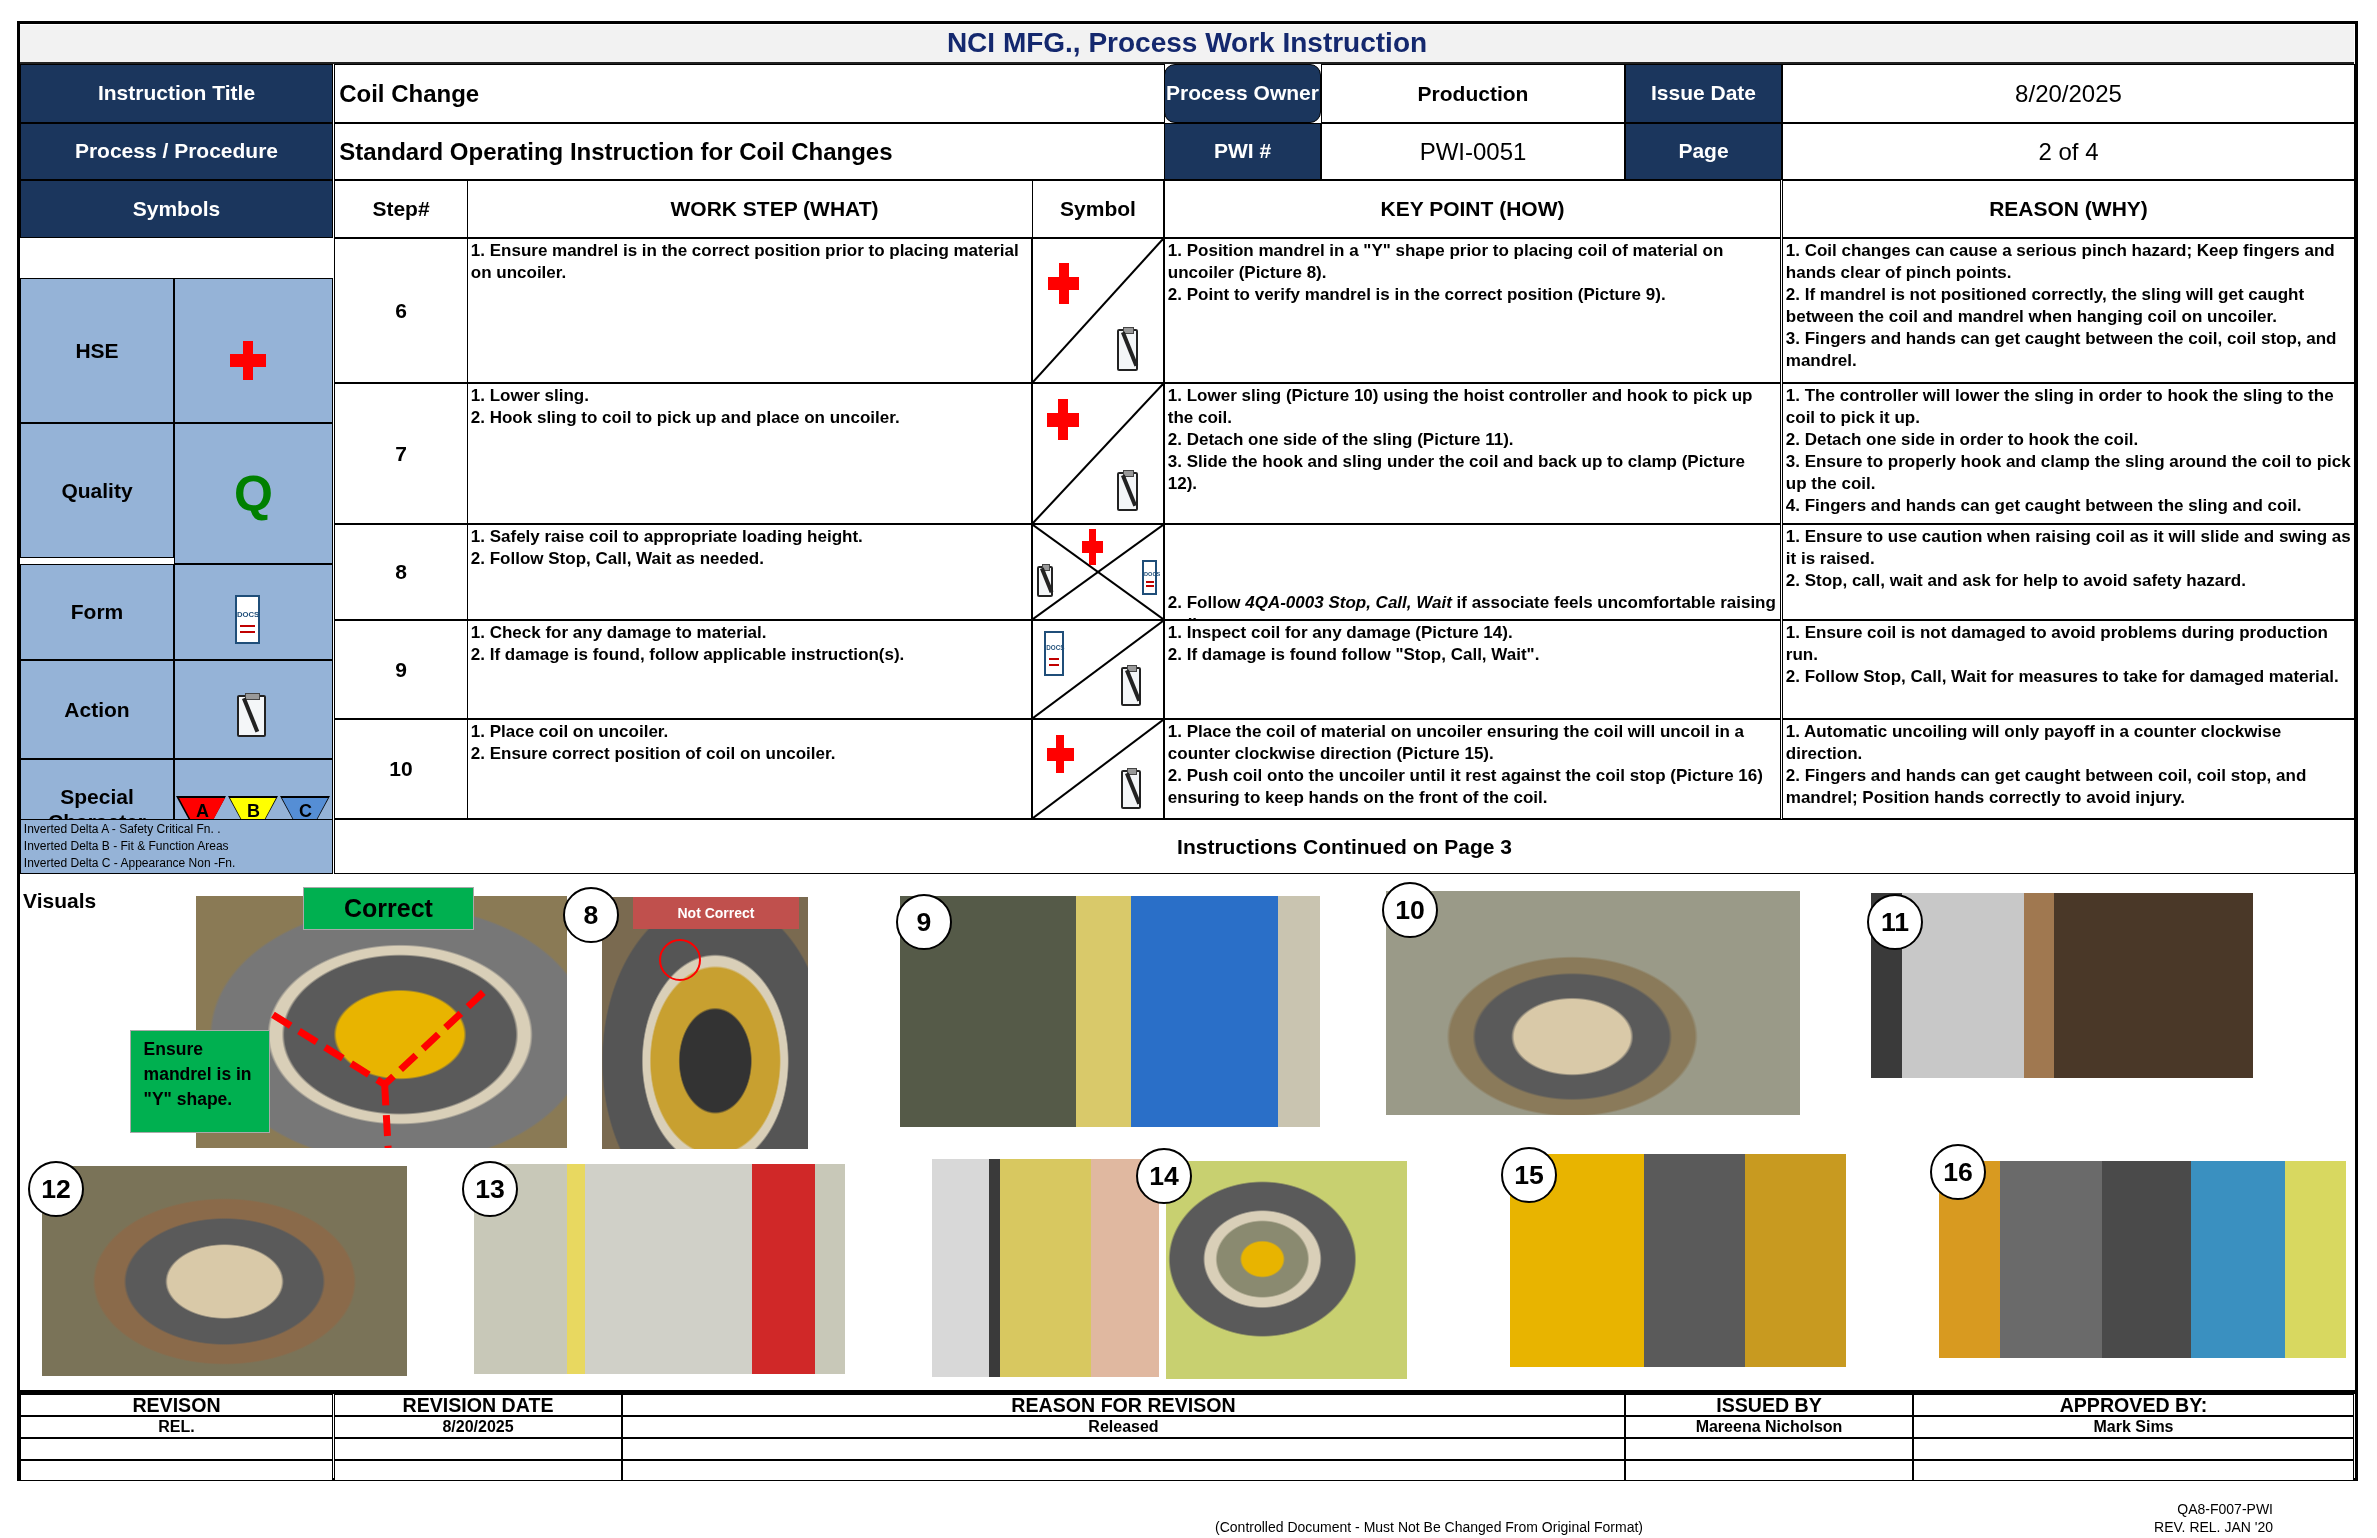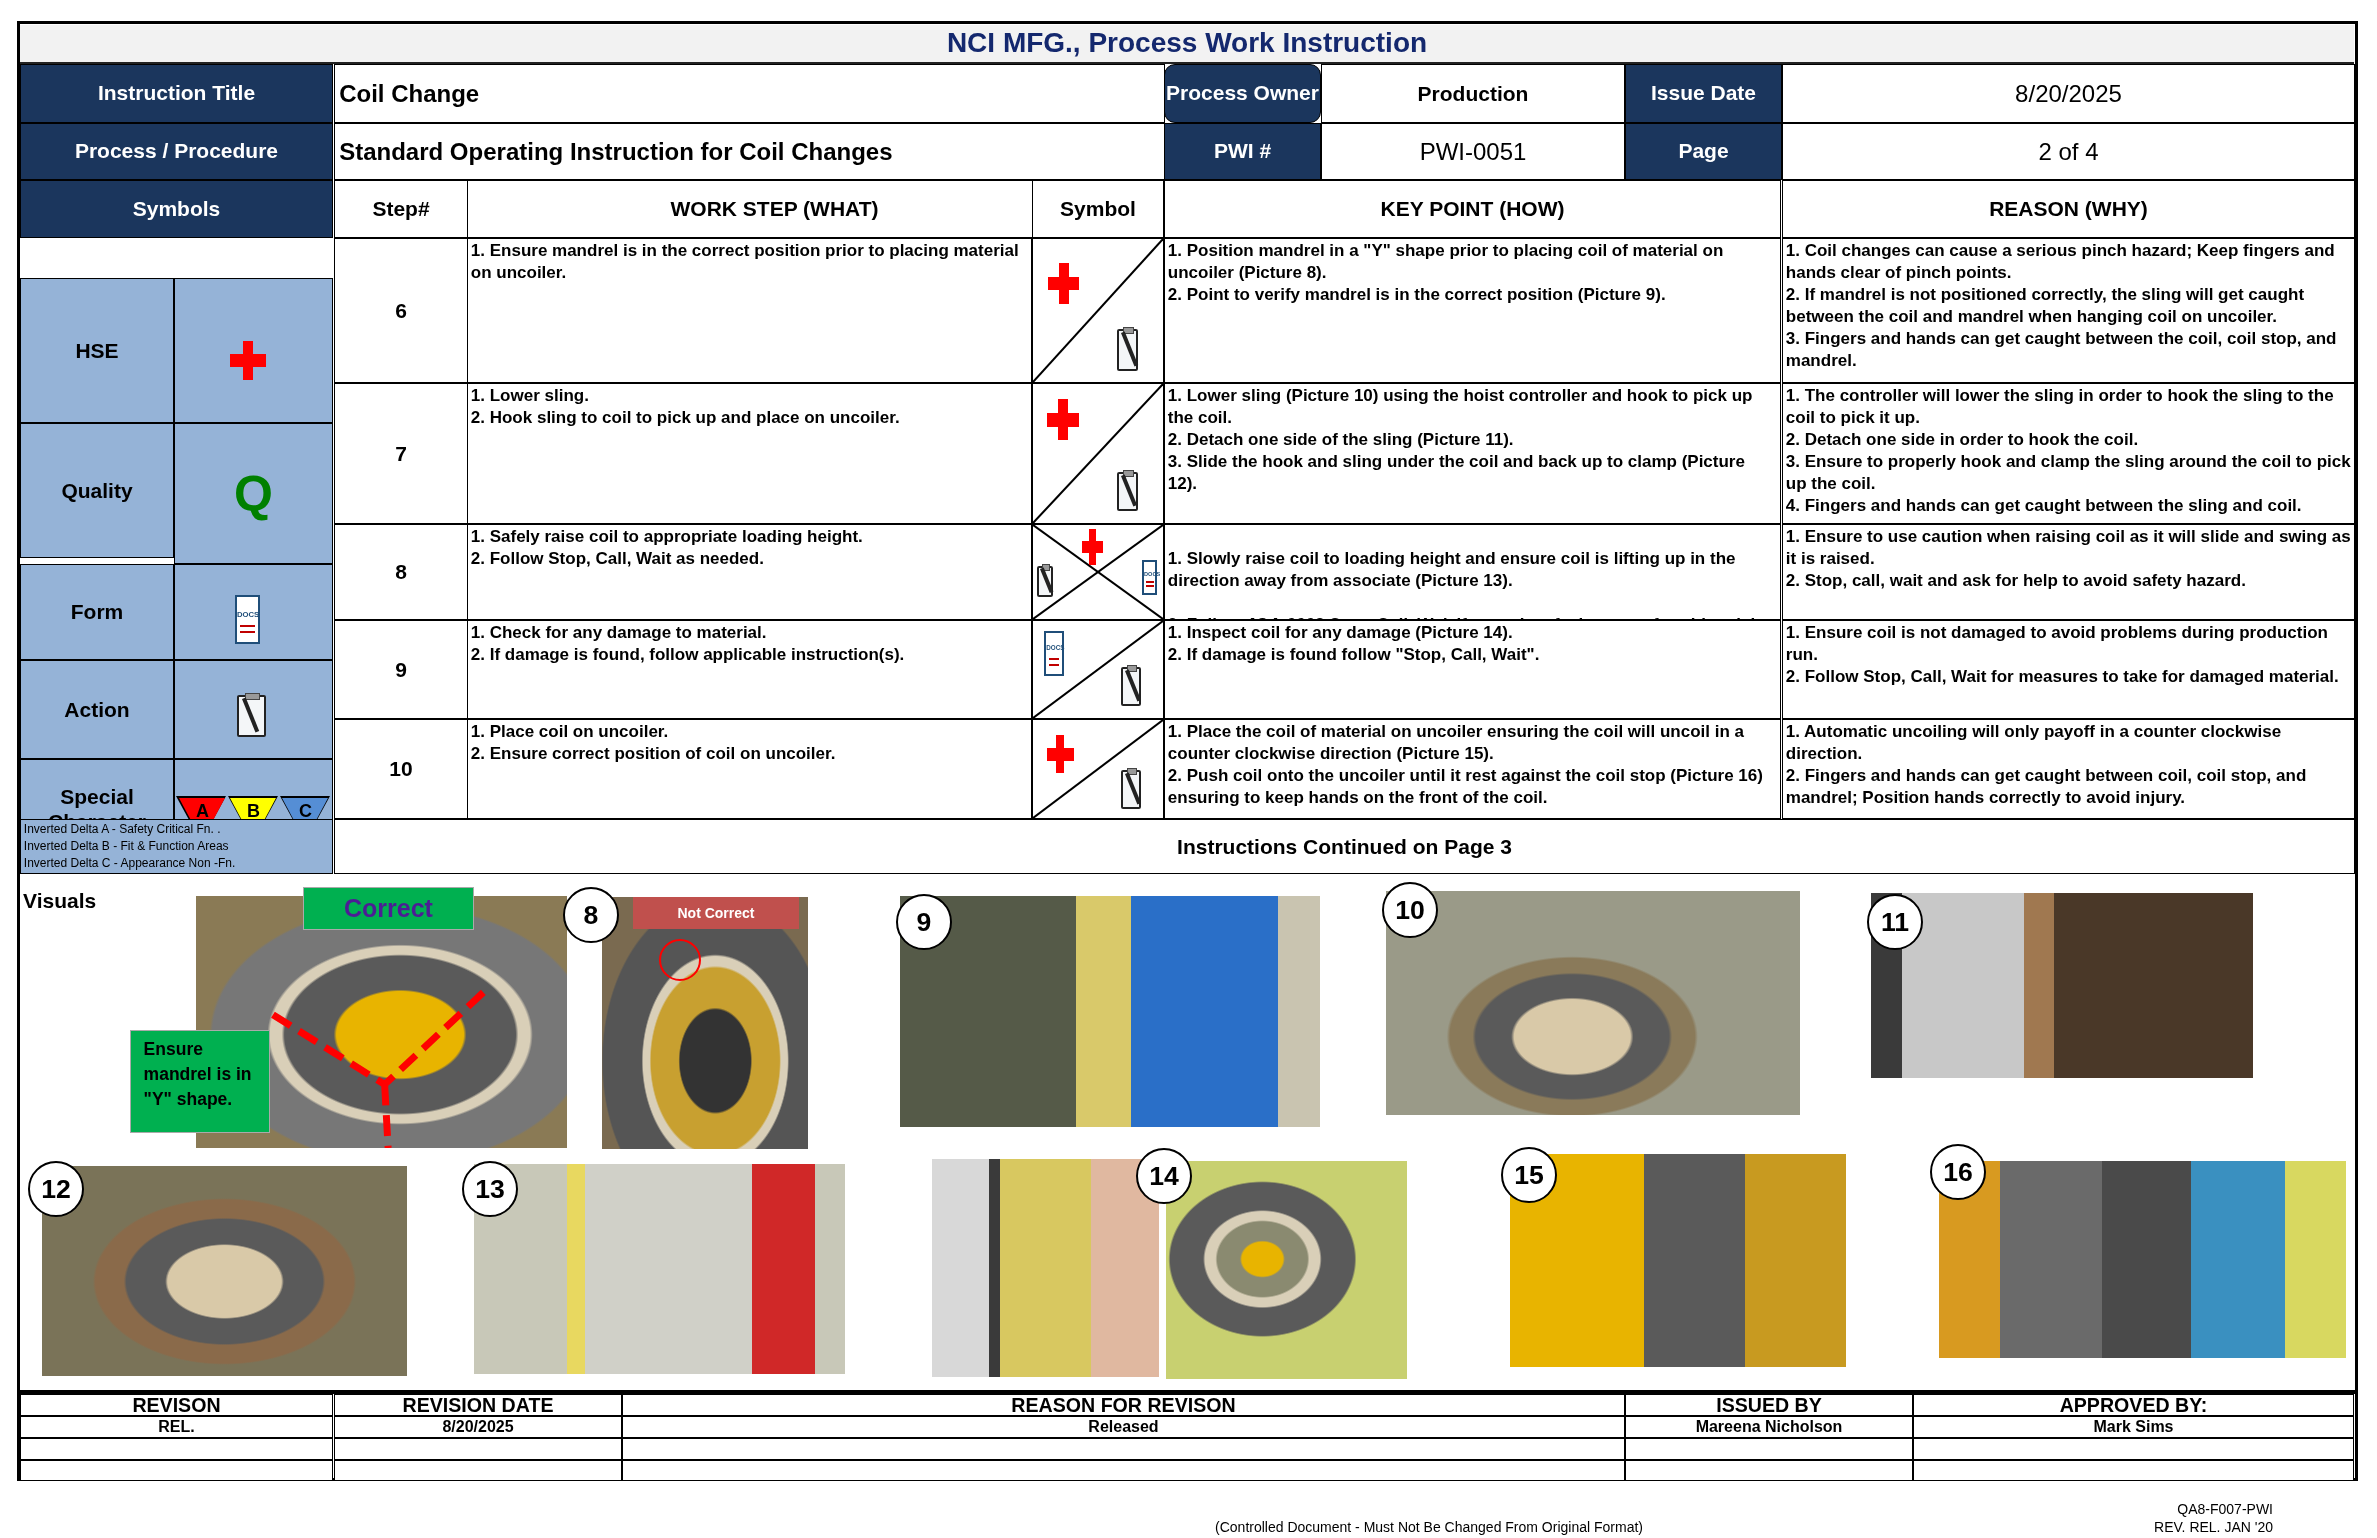--- a/index.html
+++ b/index.html
@@ -156,21 +156,21 @@
   <div class="clip" style="left:4.2px;top:41px;width:15.4px;height:31px;">
       <div class="pen"></div>
     </div>
   <div class="docs" style="left:109px;top:35px;width:15.4px;height:35px;">
     <div class="lbl" style="font-size:5.6px;">DOCS</div>
       <div class="ln" style="top:62%;height:1.4px;"></div>
       <div class="ln" style="top:75%;height:1.4px;"></div>
   </div>
 </div>
 <div class="abs txt" style="left:1164px;top:524px;width:617px;height:96px;">
-  <span>1. Slowly raise coil to loading height and ensure coil is lifting up in the direction away from associate (Picture 13).</span><br>
+  <br>
   <span>2. Follow </span><i>4QA-0003 Stop, Call, Wait</i><span> if associate feels uncomfortable raising coil.</span>
 </div>
 <div class="abs txt" style="left:1782px;top:524px;width:573px;height:96px;">1. Ensure to use caution when raising coil as it will slide and swing as it is raised.
 2. Stop, call, wait and ask for help to avoid safety hazard.</div>
 
 <div class="abs step-num" style="left:334px;top:620px;width:134px;height:99px;">9</div>
 <div class="abs txt" style="left:467px;top:620px;width:565px;height:99px;">1. Check for any damage to material.
 2. If damage is found, follow applicable instruction(s).</div>
 <div class="abs sym" style="left:1032px;top:620px;width:132px;height:99px;">
   <svg viewBox="0 0 189 141" preserveAspectRatio="none">
@@ -209,21 +209,21 @@
 
 <div class="abs cont" style="left:334px;top:819px;width:2021px;height:55px;">Instructions Continued on Page 3</div>
 
 <div class="abs visuals-label">Visuals</div>
 
 <div class="photo" style="left:196px;top:896px;width:371px;height:252px;background:radial-gradient(ellipse at 55% 55%, #e8b400 0 22%, #5a5a5a 23% 40%, #d9cfb8 41% 45%, #777 46% 65%, #8a7a55 66%);">
   <svg style="position:absolute;left:0;top:0;width:100%;height:100%" viewBox="0 0 531 361">
       <path d="M110 170 L270 270 L420 130 M270 270 L275 361" stroke="#ff0000" stroke-width="10" stroke-dasharray="30 14" fill="none"></path>
     </svg>
 </div>
-<div class="abs" style="left:303px;top:887px;width:171px;height:43px;background:#00b050;border:1.4px solid #aaa;display:flex;align-items:center;justify-content:center;font-size:25px;font-weight:bold;color:#4c1d95;">Correct</div>
+<div class="abs" style="left:303px;top:887px;width:171px;height:43px;background:#00b050;border:1.4px solid #aaa;display:flex;align-items:center;justify-content:center;font-size:25px;font-weight:bold;color:#000000;">Correct</div>
 <div class="abs" style="left:130px;top:1030px;width:140px;height:103px;background:#00b050;border:1.4px solid #aaa;padding:5.6px 12.6px;font-size:17.5px;font-weight:bold;line-height:25px;color:#000;">Ensure mandrel is in "Y" shape.</div>
 <div class="photo" style="left:602px;top:897px;width:206px;height:252px;background:radial-gradient(ellipse at 55% 65%, #333 0 22%, #c8a030 23% 40%, #d9cfb8 41% 45%, #555 46% 70%, #7a6a50 71%);">
   <div style="position:absolute;left:57px;top:42px;width:38px;height:38px;border:2.8px solid #ff0000;border-radius:50%;"></div>
 </div>
 <div class="abs" style="left:633px;top:897px;width:166px;height:32px;background:#c0504d;display:flex;align-items:center;justify-content:center;font-size:14px;font-weight:bold;color:#fff;">Not Correct</div>
 <div class="badge" style="left:563px;top:887px;">8</div>
 
 <div class="photo" style="left:900px;top:896px;width:420px;height:231px;background:linear-gradient(90deg,#555a48 0 42%,#d9c96a 42% 55%,#2a6fc8 55% 90%,#c9c4b0 90%);"></div>
 <div class="badge" style="left:896px;top:894px;">9</div>
 

